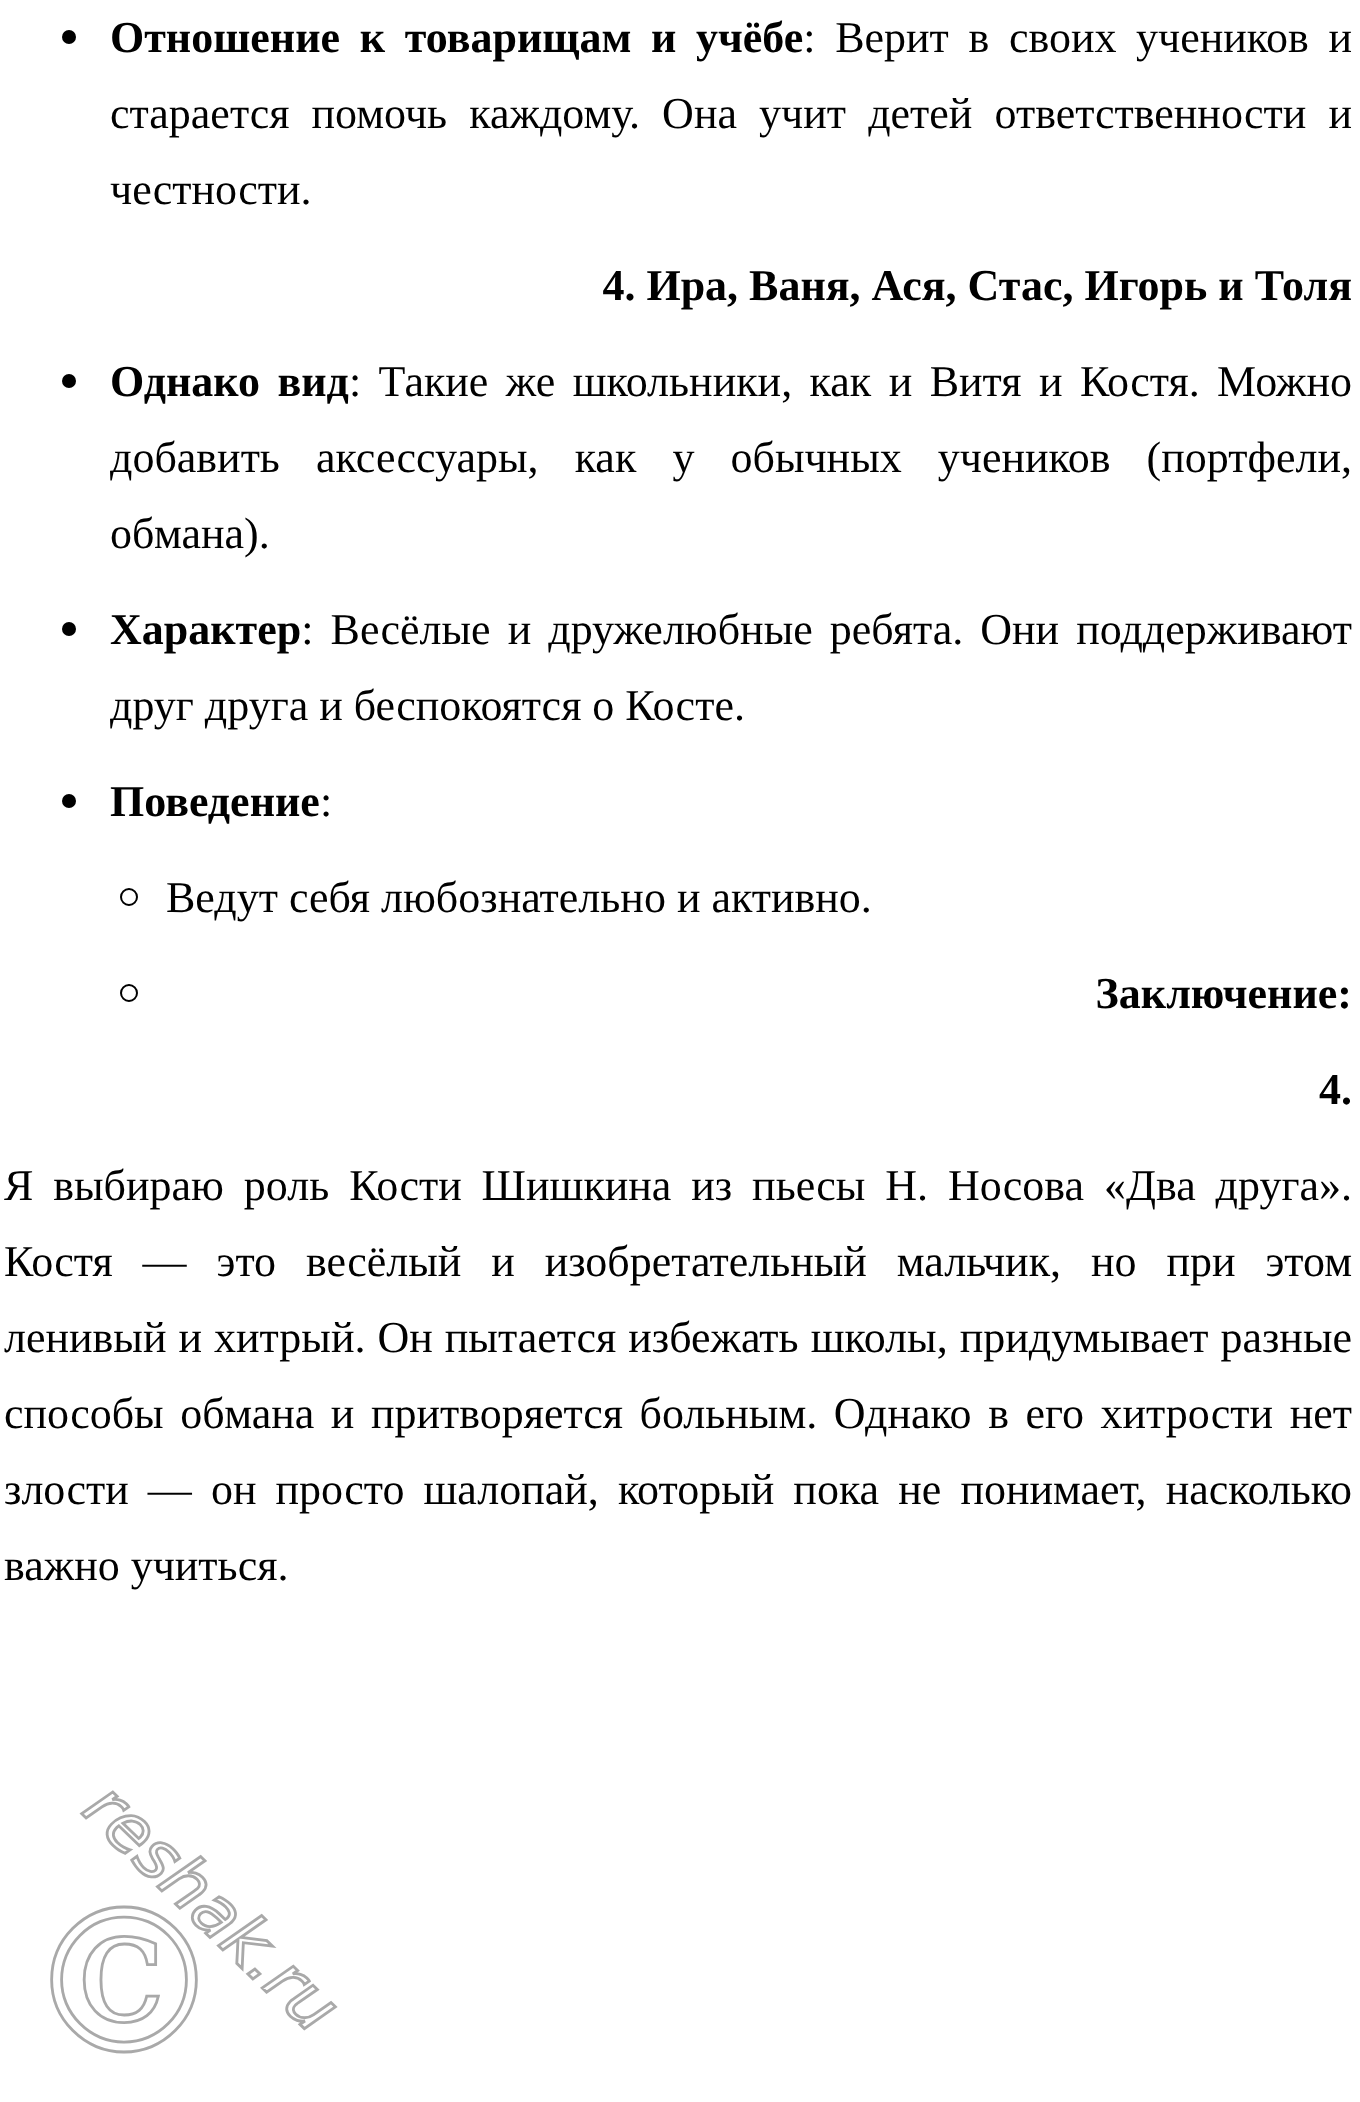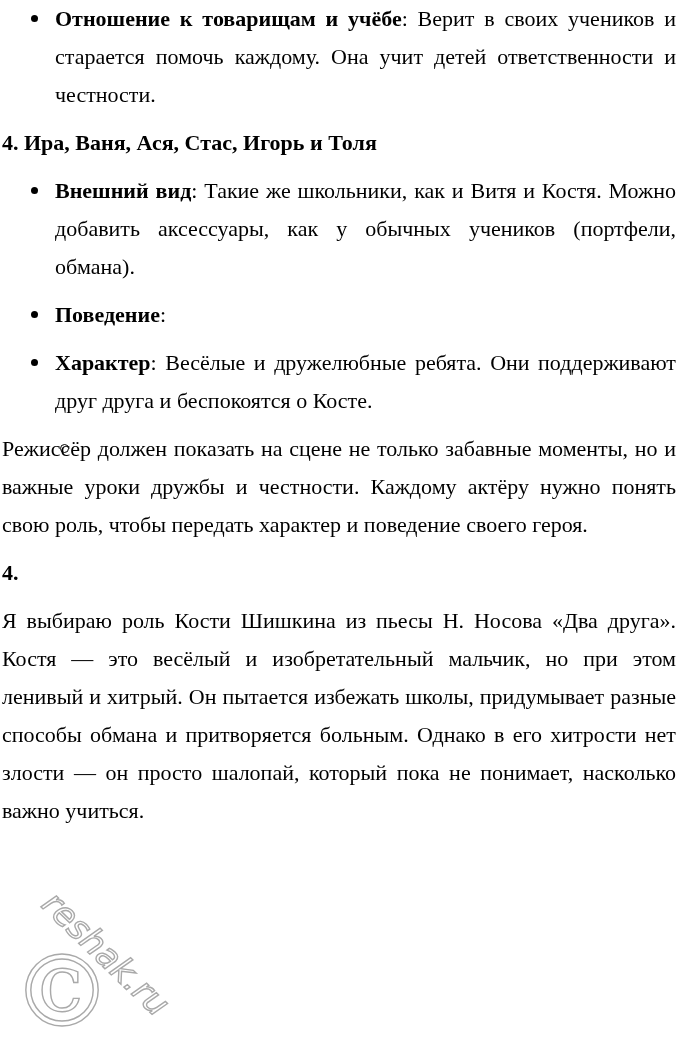--- a/index.html
+++ b/index.html
@@ -15,21 +15,21 @@
 
   .text-layer {
     position: relative; z-index: 1;
     padding: 0 4px 0 2px;
     font-size: 22px; line-height: 38px;
   }
 
   p, h2, ul, li { margin: 0; padding: 0; }
   .block { margin-bottom: 10px; }
 
-  .heading { font-size: 22px; font-weight: bold; line-height: 38px; text-align: left; }
+  .heading { font-size: 22px; font-weight: bold; line-height: 38px; text-align: right; }
   .para { text-align: justify; }
 
   ul.l1, ul.l2 { list-style: none; }
   li.item { position: relative; text-align: justify; }
   li.l1-item { padding-left: 53px; }
   li.l2-item { padding-left: 81px; }
 
   .dot-bullet {
     position: absolute; left: 29px; top: 15px;
     width: 7px; height: 7px; border-radius: 50%; background: #000;
@@ -62,44 +62,50 @@
         <span class="dot-bullet"></span>
         <span class="lbl">Отношение к товарищам и учёбе</span><span>: </span><span>Верит в своих учеников и старается помочь каждому. Она учит детей ответственности и честности.</span>
       </li>
     </ul>
 
     <h2 class="heading block">4. Ира, Ваня, Ася, Стас, Игорь и Толя</h2>
 
     <ul class="l1 block">
       <li class="item l1-item">
         <span class="dot-bullet"></span>
-        <span class="lbl">Внешний вид</span><span>: </span><span>Такие же школьники, как и Витя и Костя. Можно добавить аксессуары, как у обычных учеников (портфели, обмана).</span>
+        <span class="lbl">Однако вид</span><span>: </span><span>Такие же школьники, как и Витя и Костя. Можно добавить аксессуары, как у обычных учеников (портфели, обмана).</span>
+      </li>
+    </ul>
+
+    <ul class="l1 block">
+      <li class="item l1-item">
+        <span class="dot-bullet"></span>
+        <span class="lbl">Характер</span><span>: </span><span>Весёлые и дружелюбные ребята. Они поддерживают друг друга и беспокоятся о Косте.</span>
       </li>
     </ul>
 
     <ul class="l1 block">
       <li class="item l1-item">
         <span class="dot-bullet"></span>
         <span class="lbl">Поведение</span><span>:</span>
       </li>
     </ul>
 
-    <ul class="l1 block">
-      <li class="item l1-item">
-        <span class="dot-bullet"></span>
-        <span class="lbl">Характер</span><span>: </span><span>Весёлые и дружелюбные ребята. Они поддерживают друг друга и беспокоятся о Косте.</span>
+    <ul class="l2 block">
+      <li class="item l2-item">
+        <span class="circle-bullet"></span>
+        <span>Ведут себя любознательно и активно.</span>
       </li>
     </ul>
-
     <ul class="l2 block">
       <li class="item l2-item">
         <span class="circle-bullet"></span>
       </li>
     </ul>
 
 
-    <p class="para block">Режиссёр должен показать на сцене не только забавные моменты, но и важные уроки дружбы и честности. Каждому актёру нужно понять свою роль, чтобы передать характер и поведение своего героя.</p>
+    <h2 class="heading block">Заключение:</h2>
 
     <h2 class="heading block">4.</h2>
     <p class="para block">Я выбираю роль Кости Шишкина из пьесы Н. Носова «Два друга». Костя — это весёлый и изобретательный мальчик, но при этом ленивый и хитрый. Он пытается избежать школы, придумывает разные способы обмана и притворяется больным. Однако в его хитрости нет злости — он просто шалопай, который пока не понимает, насколько важно учиться.</p>
 
   </div>
 </div>
 
 </body></html>

